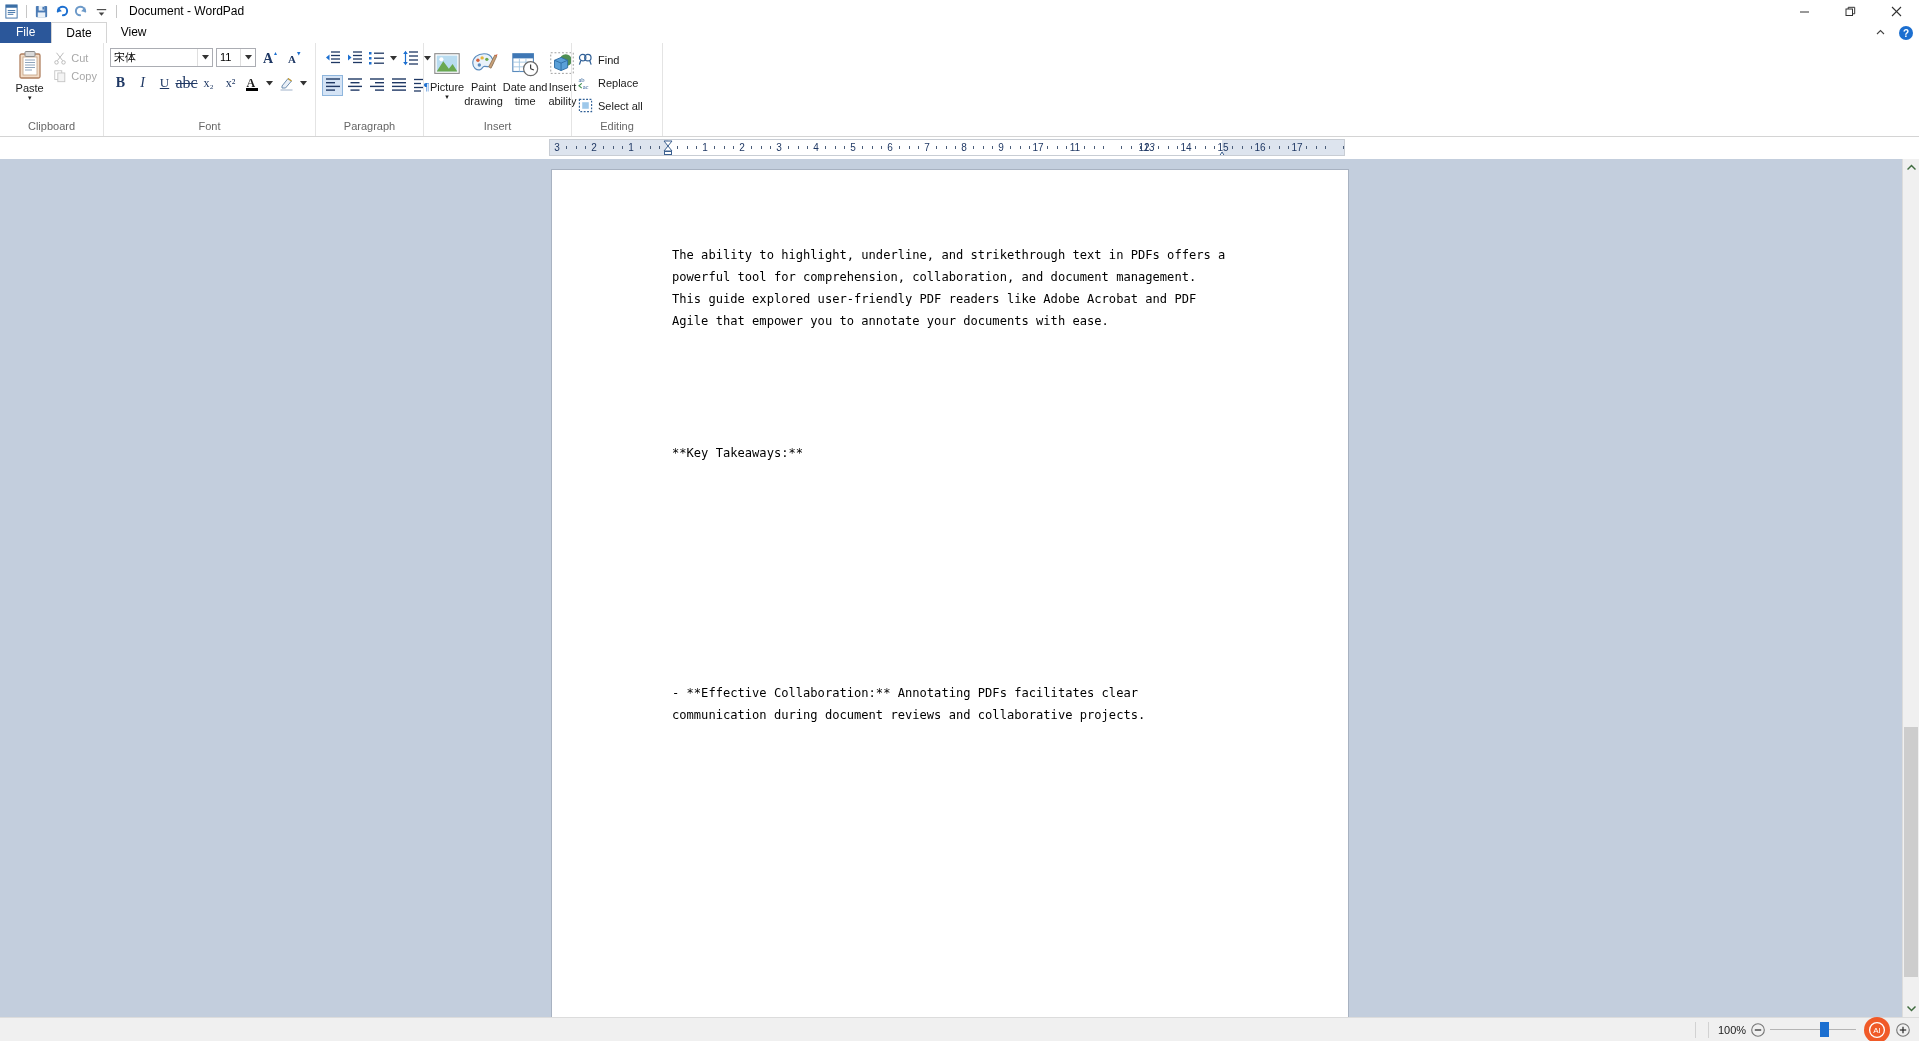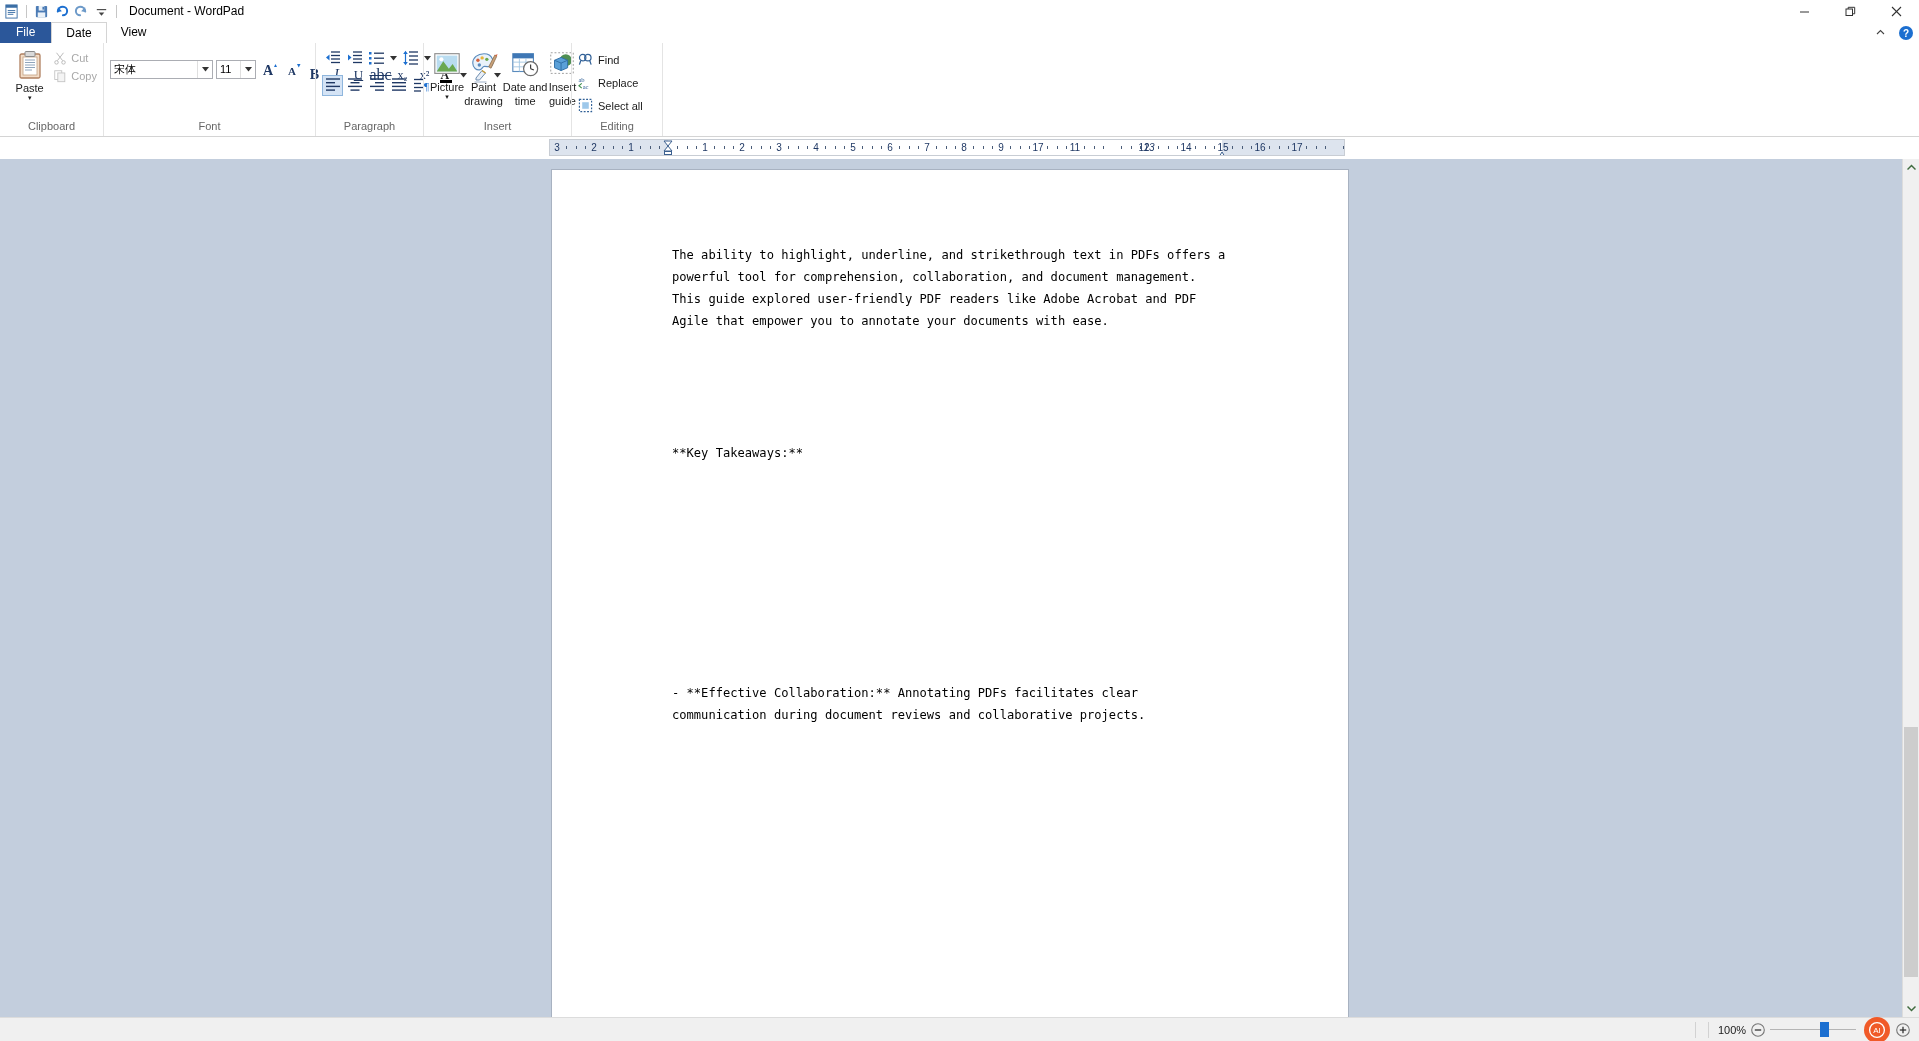--- a/index.html
+++ b/index.html
@@ -433,21 +433,21 @@
               <rect x="5.5" y="4.5" width="8" height="10" fill="#f4f4f4" stroke="#c3c3c3" stroke-width="1"></rect>
             </svg>
             <span>Copy</span>
           </div>
         </div>
       </div>
       <div class="group-label">Clipboard</div>
     </div>
 
     <div class="group g-font">
-      <div class="group-body" style="flex-direction:row; padding-top:4px;margin-top:12px;">
+      <div class="group-body" style="flex-direction:column; padding-top:4px;">
         <div class="font-row1">
           <div class="combo fontname">
             <div class="cval">宋体</div>
             <div class="carr">
               <svg width="7" height="5" viewBox="0 0 7 5">
                   <path d="M0 0 L7 0 L3.5 4.5 Z" fill="#333"></path>
                 </svg>
             </div>
           </div>
           <div class="combo fontsize">
@@ -682,21 +682,21 @@
         </div>
         <div class="ins-item">
           <svg width="30" height="30" viewBox="0 0 32 32">
             <rect x="4" y="4" width="24" height="22" fill="none" stroke="#9a9a9a" stroke-width="1" stroke-dasharray="2 2"></rect>
             <circle cx="20" cy="12" r="6.5" fill="#4f8f52"></circle>
             <path d="M8 12 L15 9 L22 12 L22 20 L15 23 L8 20 Z" fill="#5aa0d8" stroke="#2f6ea5" stroke-width="1"></path>
             <path d="M8 12 L15 15 L22 12" fill="none" stroke="#2f6ea5" stroke-width="1"></path>
             <line x1="15" y1="15" x2="15" y2="23" stroke="#2f6ea5" stroke-width="1"></line>
           </svg>
           <div class="ins-label">Insert</div>
-          <div class="ins-label two">guide</div>
+          <div class="ins-label two">ability</div>
         </div>
       </div>
       <div class="group-label">Insert</div>
     </div>
 
     <div class="group g-edit">
       <div class="group-body">
         <div class="edit-list">
           <div class="edit-item">
             <svg width="15" height="15" viewBox="0 0 16 16">

